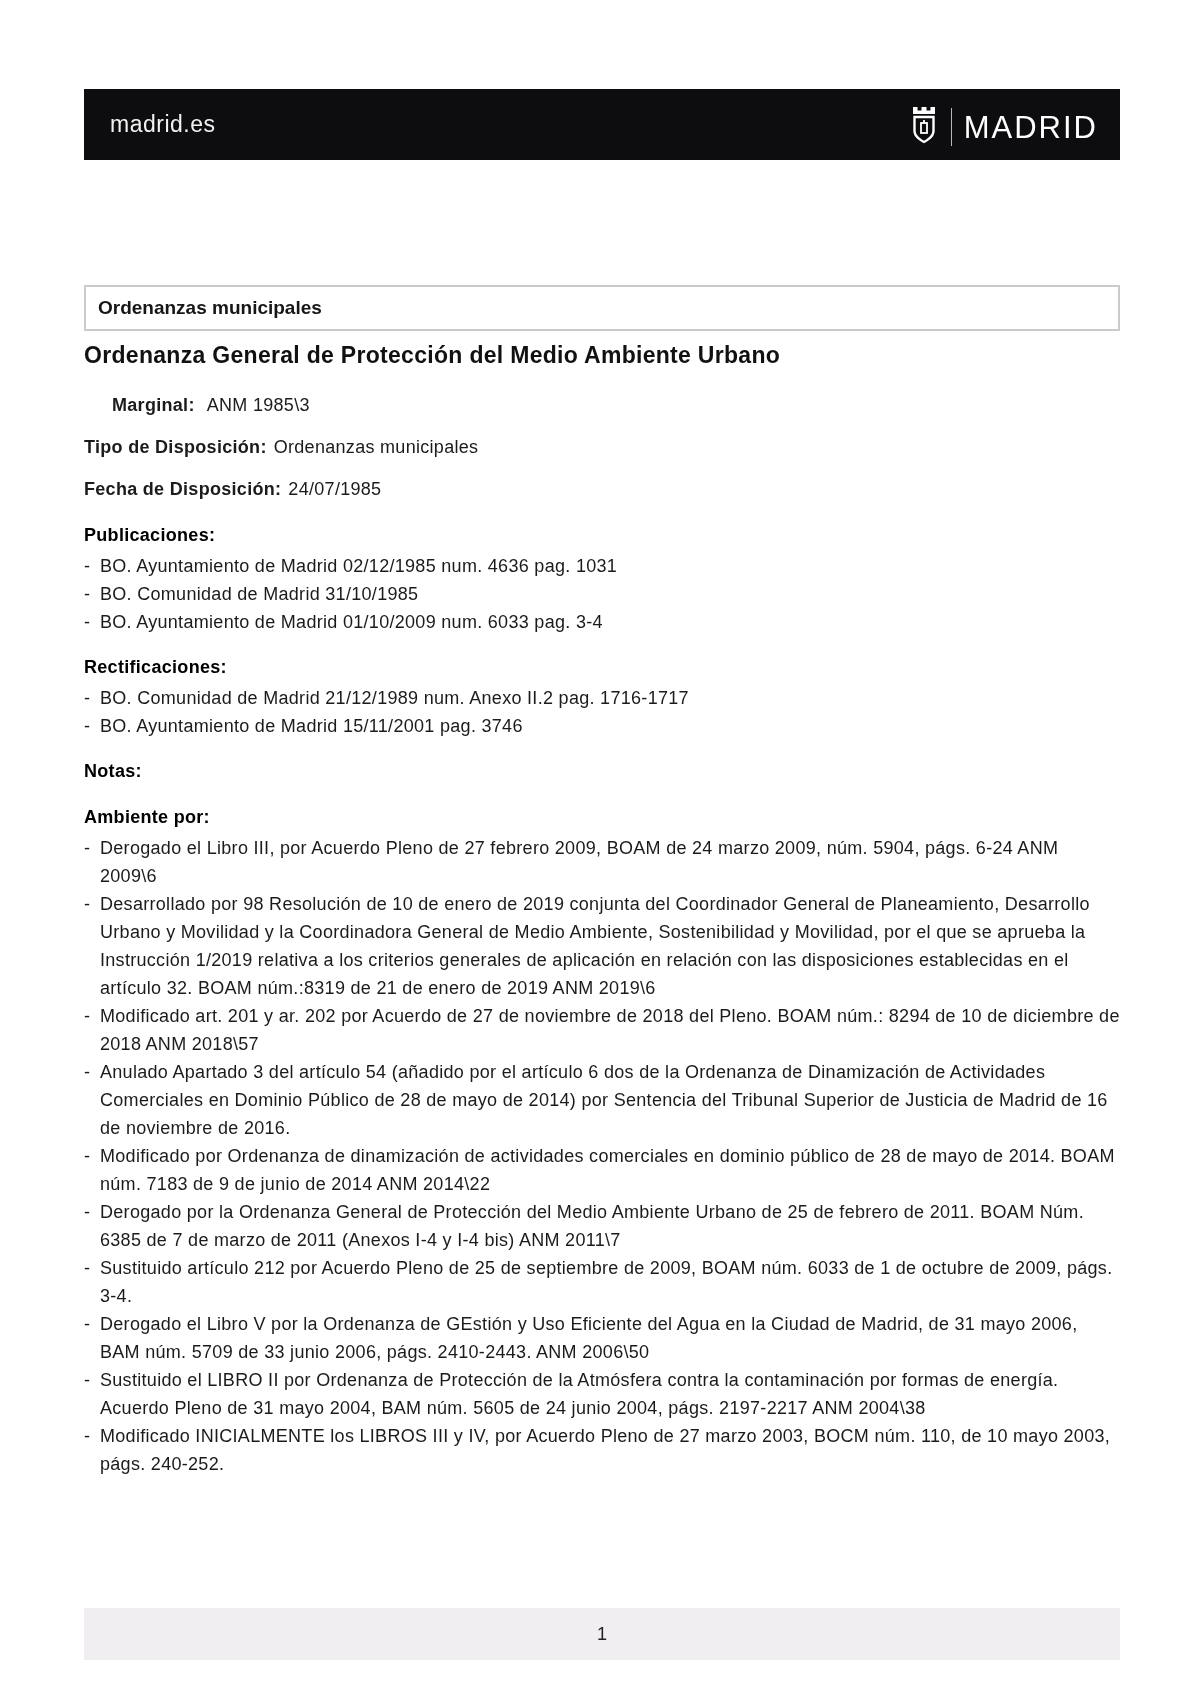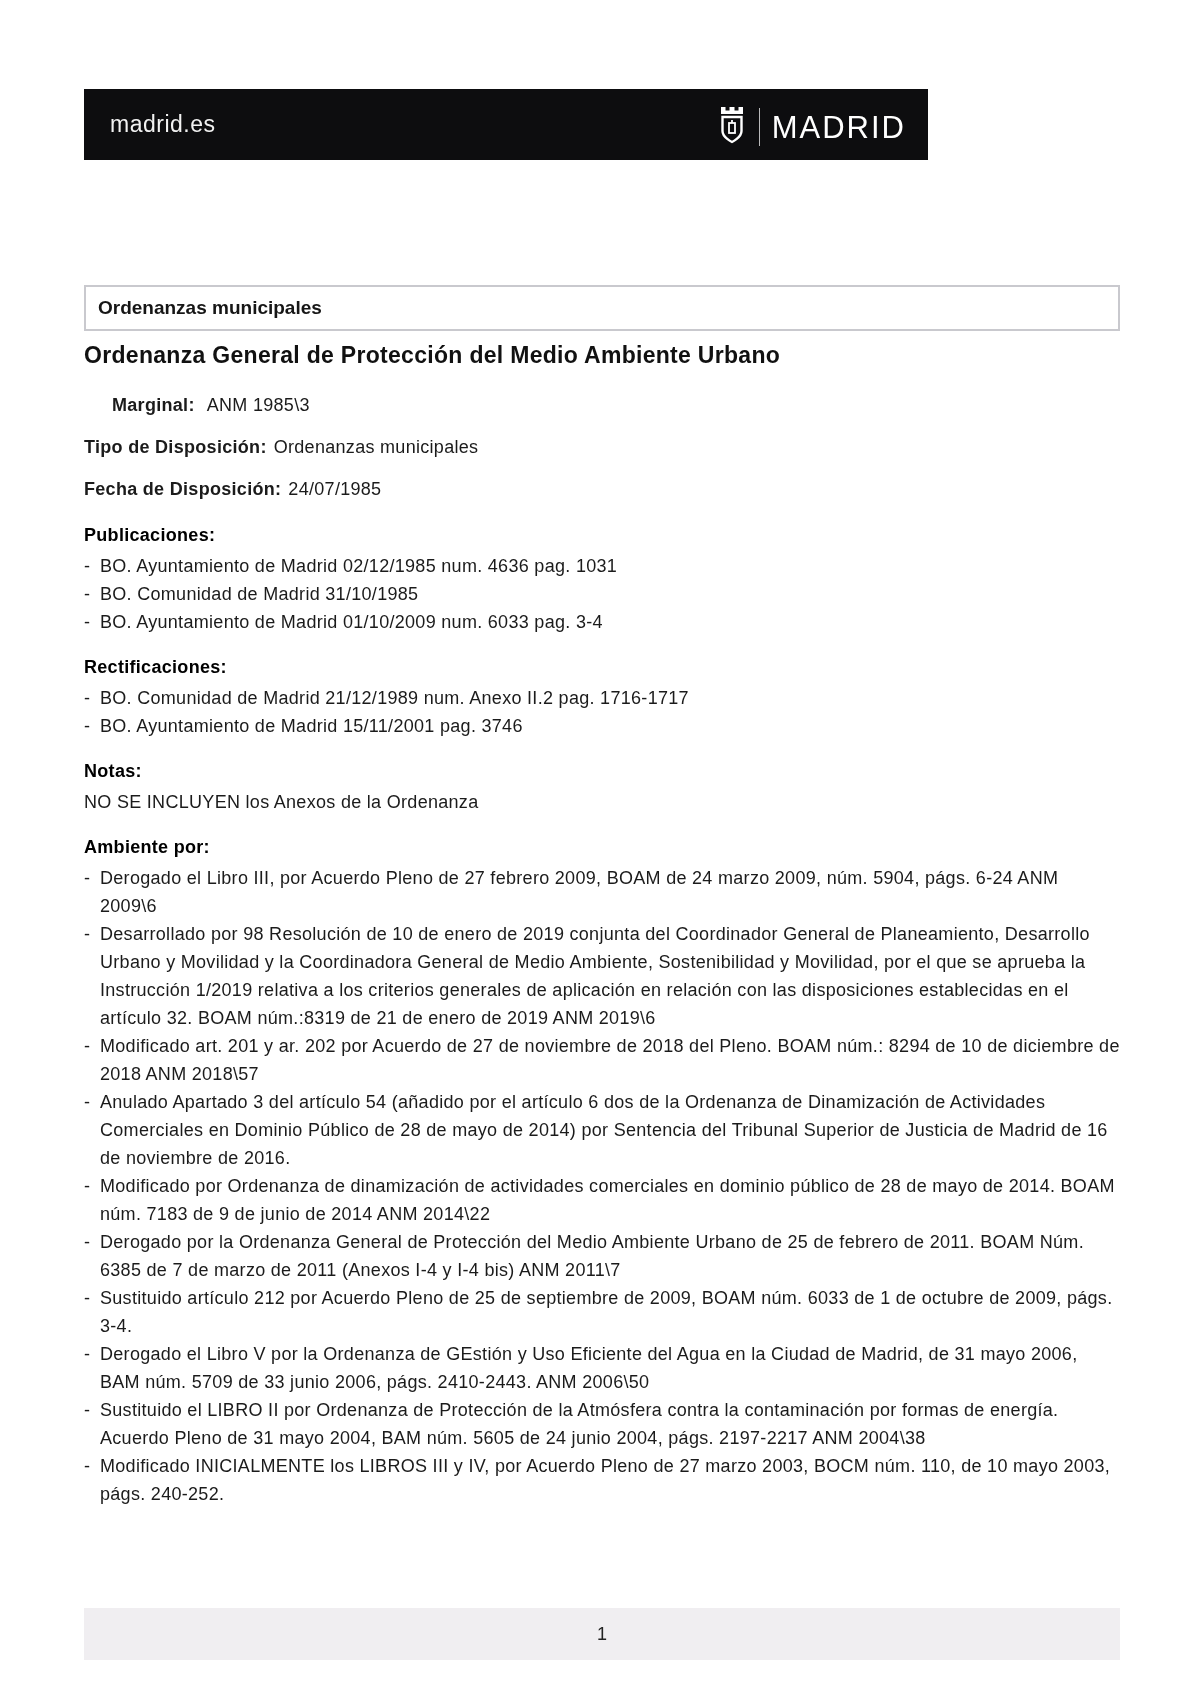--- a/index.html
+++ b/index.html
@@ -6,21 +6,21 @@
   body {
     width:1200px; height:1696px;
     background:#ffffff;
     font-family:"Liberation Sans", sans-serif;
     color:#1b1b1b;
   }
   .page { position:relative; width:1200px; height:1696px; background:#ffffff; overflow:hidden; }
 
   
   .header-bar {
-    position:absolute; left:84px; top:89px; width:844px; height:71px;
+    position:absolute; left:84px; top:89px; width:1036px; height:71px;
     background:#0d0d0f; box-sizing:border-box;
     display:flex; align-items:center; justify-content:space-between;
     padding:0 22px 0 26px;
   }
   .site-name {
     color:#f2f2f2; font-size:23px; letter-spacing:0.5px; font-weight:400;
   }
   .logo { display:flex; align-items:flex-end; gap:12px; }
   .crest { width:30px; height:42px; display:block; }
   .logo-divider { width:1px; height:38px; background:#d8d8d8; opacity:0.85; }
@@ -135,21 +135,20 @@
           </li>
         <li>
             <span class="dash">-</span>
             <span class="li-text">BO. Ayuntamiento de Madrid 15/11/2001 pag. 3746</span>
           </li>
       </ul>
     </div>
 
     <div>
       <div class="section-heading">Notas:</div>
-      <p class="plain-text">NO SE INCLUYEN los Anexos de la Ordenanza</p>
     </div>
 
     <div>
       <div class="section-heading">Ambiente por:</div>
       <ul class="doclist">
         <li>
             <span class="dash">-</span>
             <span class="li-text">Derogado el Libro III, por Acuerdo Pleno de 27 febrero 2009, BOAM de 24 marzo 2009, núm. 5904, págs. 6-24 ANM 2009\6</span>
           </li>
         <li>

